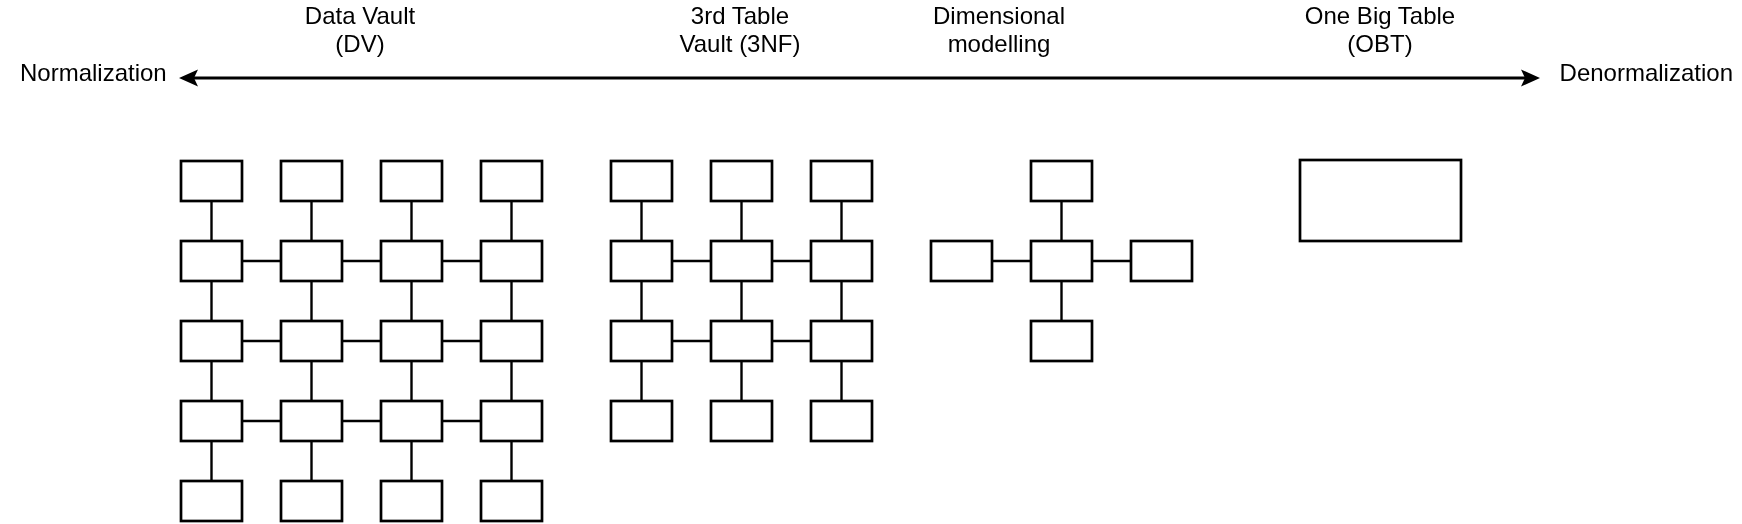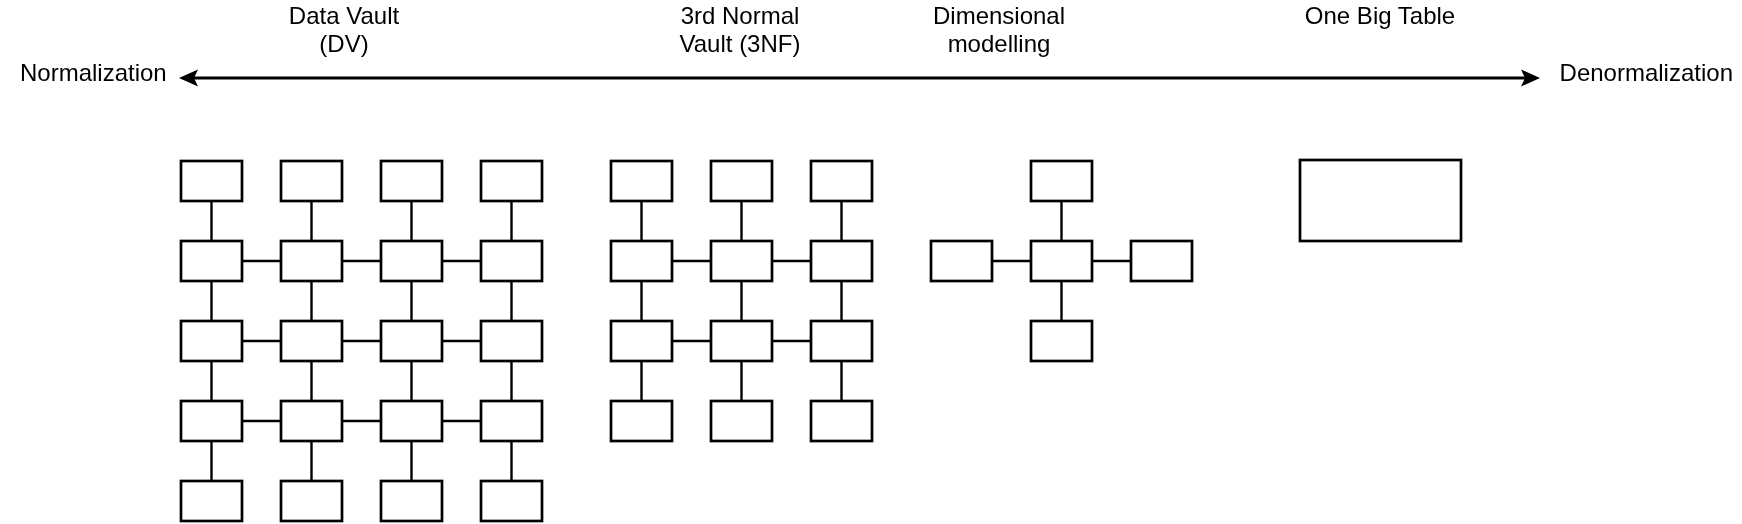--- a/index.html
+++ b/index.html
@@ -42,37 +42,38 @@
 </style>
 </head>
 <body>
 
 <div class="canvas">
 
   <div class="side-label left">Normalization</div>
 
   <div class="side-label right">Denormalization</div>
 
-  <div class="cat-label" style="left:344px">
+  <div class="cat-label" style="left:360px">
     <div>Data Vault</div>
     <div>(DV)</div>
   </div>
 
   <div class="cat-label" style="left:740px">
-    <div>3rd Normal</div>
+    <div>3rd Table</div>
     <div>Vault (3NF)</div>
   </div>
 
   <div class="cat-label" style="left:999px">
     <div>Dimensional</div>
     <div>modelling</div>
   </div>
 
   <div class="cat-label" style="left:1380px">
     <div>One Big Table</div>
+    <div>(OBT)</div>
   </div>
 
   <svg class="arrow-svg" id="arrow-layer" width="1742" height="524">
       <line x1="193" y1="78" x2="1526" y2="78" stroke="#000000" stroke-width="3"></line>
       <path d="M 179 78 L 198 69.5 L 194 78 L 198 86.5 Z" fill="#000000"></path>
       <path d="M 1540 78 L 1521 69.5 L 1525 78 L 1521 86.5 Z" fill="#000000"></path>
     </svg>
 
   <svg class="diagram-svg" id="diagram-layer" width="1742" height="524">
       <g>

